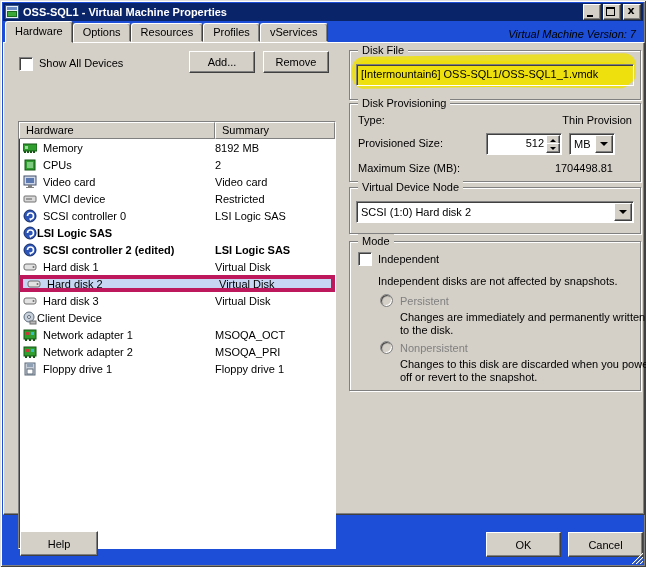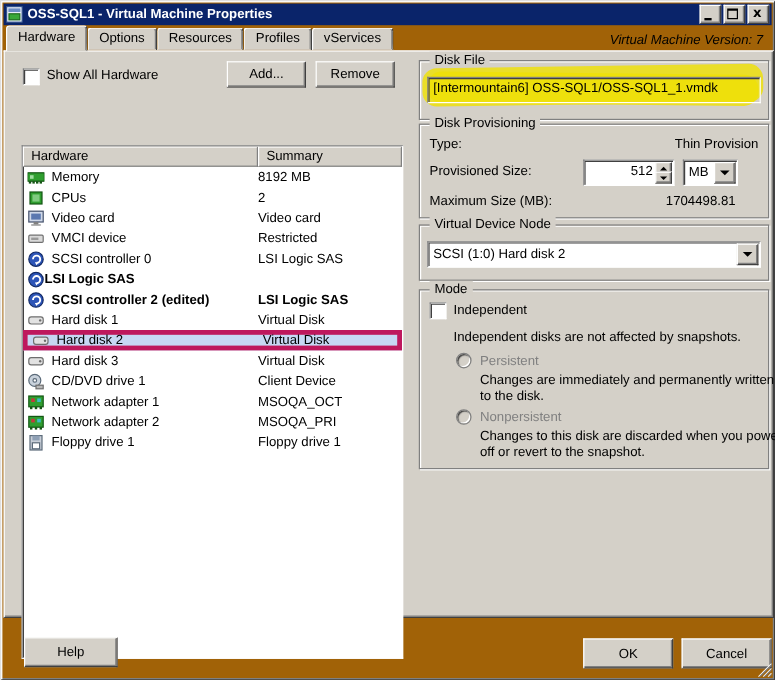--- a/index.html
+++ b/index.html
@@ -1,17 +1,17 @@
 <!DOCTYPE html>
 <html><head>
 <meta charset="utf-8">
 <style>
   html,body{margin:0;padding:0;}
   body{font-family:"Liberation Sans",sans-serif;font-size:11px;color:#000;background:#808080;}
-  .window{position:relative;width:646px;height:567px;background:#a16207;overflow:hidden;
+  .window{position:relative;width:646px;height:567px;background:#1d4ed8;overflow:hidden;
     box-shadow: inset 1px 1px 0 #dfdfdf, inset -1px -1px 0 #404040, inset 2px 2px 0 #ffffff, inset -2px -2px 0 #808080;}
   
   .titlebar{position:absolute;left:3px;top:3px;right:3px;height:18px;background:#0a246a;display:flex;align-items:center;padding:0 2px;}
   .titlebar .title{color:#fff;font-weight:bold;font-size:11px;margin-left:4px;flex:1;white-space:nowrap;}
   .tb-btn{width:16px;height:14px;background:#d4d0c8;margin-left:2px;position:relative;
     border:1px solid;border-color:#ffffff #404040 #404040 #ffffff;box-shadow:inset -1px -1px 0 #808080;}
   .glyph-min{position:absolute;left:3px;bottom:2px;width:6px;height:2px;background:#000;}
   .glyph-max{position:absolute;left:2px;top:2px;width:7px;height:6px;border:1px solid #000;border-top-width:2px;}
   .glyph-close{position:absolute;left:0;top:-1px;width:14px;text-align:center;font-size:11px;font-weight:bold;color:#000;line-height:14px;font-family:"DejaVu Sans",sans-serif;}
   .vm-ico{width:14px;height:14px;flex:0 0 auto;}
@@ -92,21 +92,21 @@
       <div class="tab"><span>Options</span></div>
       <div class="tab"><span>Resources</span></div>
       <div class="tab"><span>Profiles</span></div>
       <div class="tab"><span>vServices</span></div>
     </div>
   <div class="version">Virtual Machine Version: 7</div>
 
   <div class="page">
 
     <span class="cb" style="left:15px;top:14px;"></span>
-    <span style="position:absolute;left:35px;top:14px;">Show All Hardware</span>
+    <span style="position:absolute;left:35px;top:14px;">Show All Devices</span>
     <div class="btn" style="left:185px;top:8px;width:64px;height:20px;">
         <span>Add...</span>
       </div>
     <div class="btn" style="left:259px;top:8px;width:64px;height:20px;">
         <span>Remove</span>
       </div>
 
     <div class="listbox">
       <div class="lheader">
         <span class="hcell c1">Hardware</span>
@@ -200,21 +200,20 @@
               </svg></span>
             <span class="lab">Hard disk 3</span>
             <span class="sum">Virtual Disk</span>
           </div>
           <div class="lrow">
             <span class="ic"><svg viewBox="0 0 14 14" width="14" height="14">
                 <circle cx="6" cy="6" r="5" fill="#c9d2dc" stroke="#5c6b7a"></circle>
                 <circle cx="6" cy="6" r="1.5" fill="#ffffff" stroke="#5c6b7a"></circle>
                 <rect x="7" y="10" width="6" height="3" fill="#b8b8b8" stroke="#6e6e6e"></rect>
               </svg></span>
-            <span class="lab">CD/DVD drive 1</span>
             <span class="sum">Client Device</span>
           </div>
           <div class="lrow">
             <span class="ic"><svg viewBox="0 0 14 14" width="14" height="14">
                 <rect x="1" y="2" width="12" height="9" fill="#2f9e2f" stroke="#145614"></rect>
                 <rect x="3" y="4" width="3" height="3" fill="#c43b3b"></rect>
                 <rect x="8" y="4" width="3" height="3" fill="#3bbcc4"></rect>
                 <rect x="2" y="11" width="2" height="2" fill="#145614"></rect>
                 <rect x="6" y="11" width="2" height="2" fill="#145614"></rect>
                 <rect x="10" y="11" width="2" height="2" fill="#145614"></rect>

